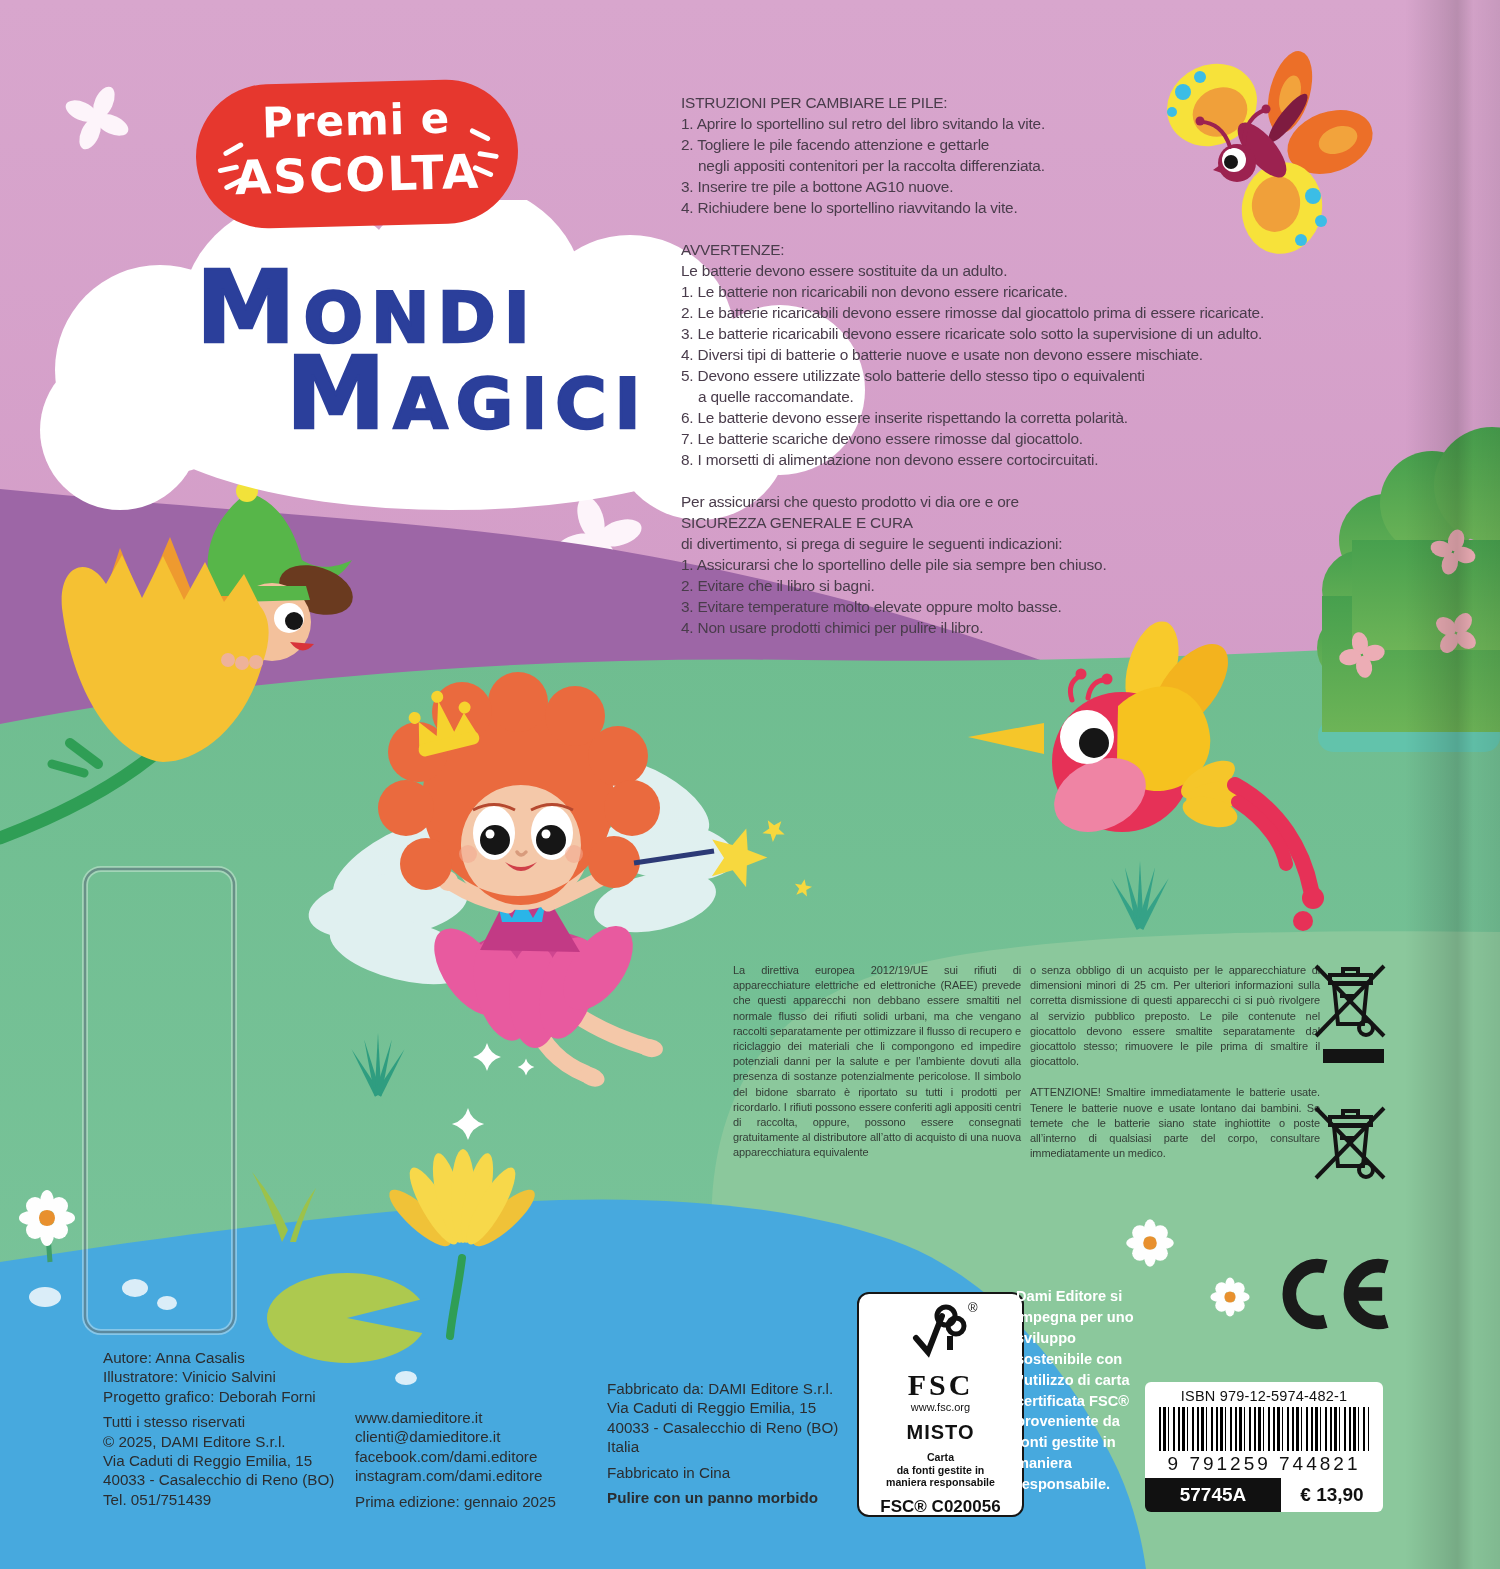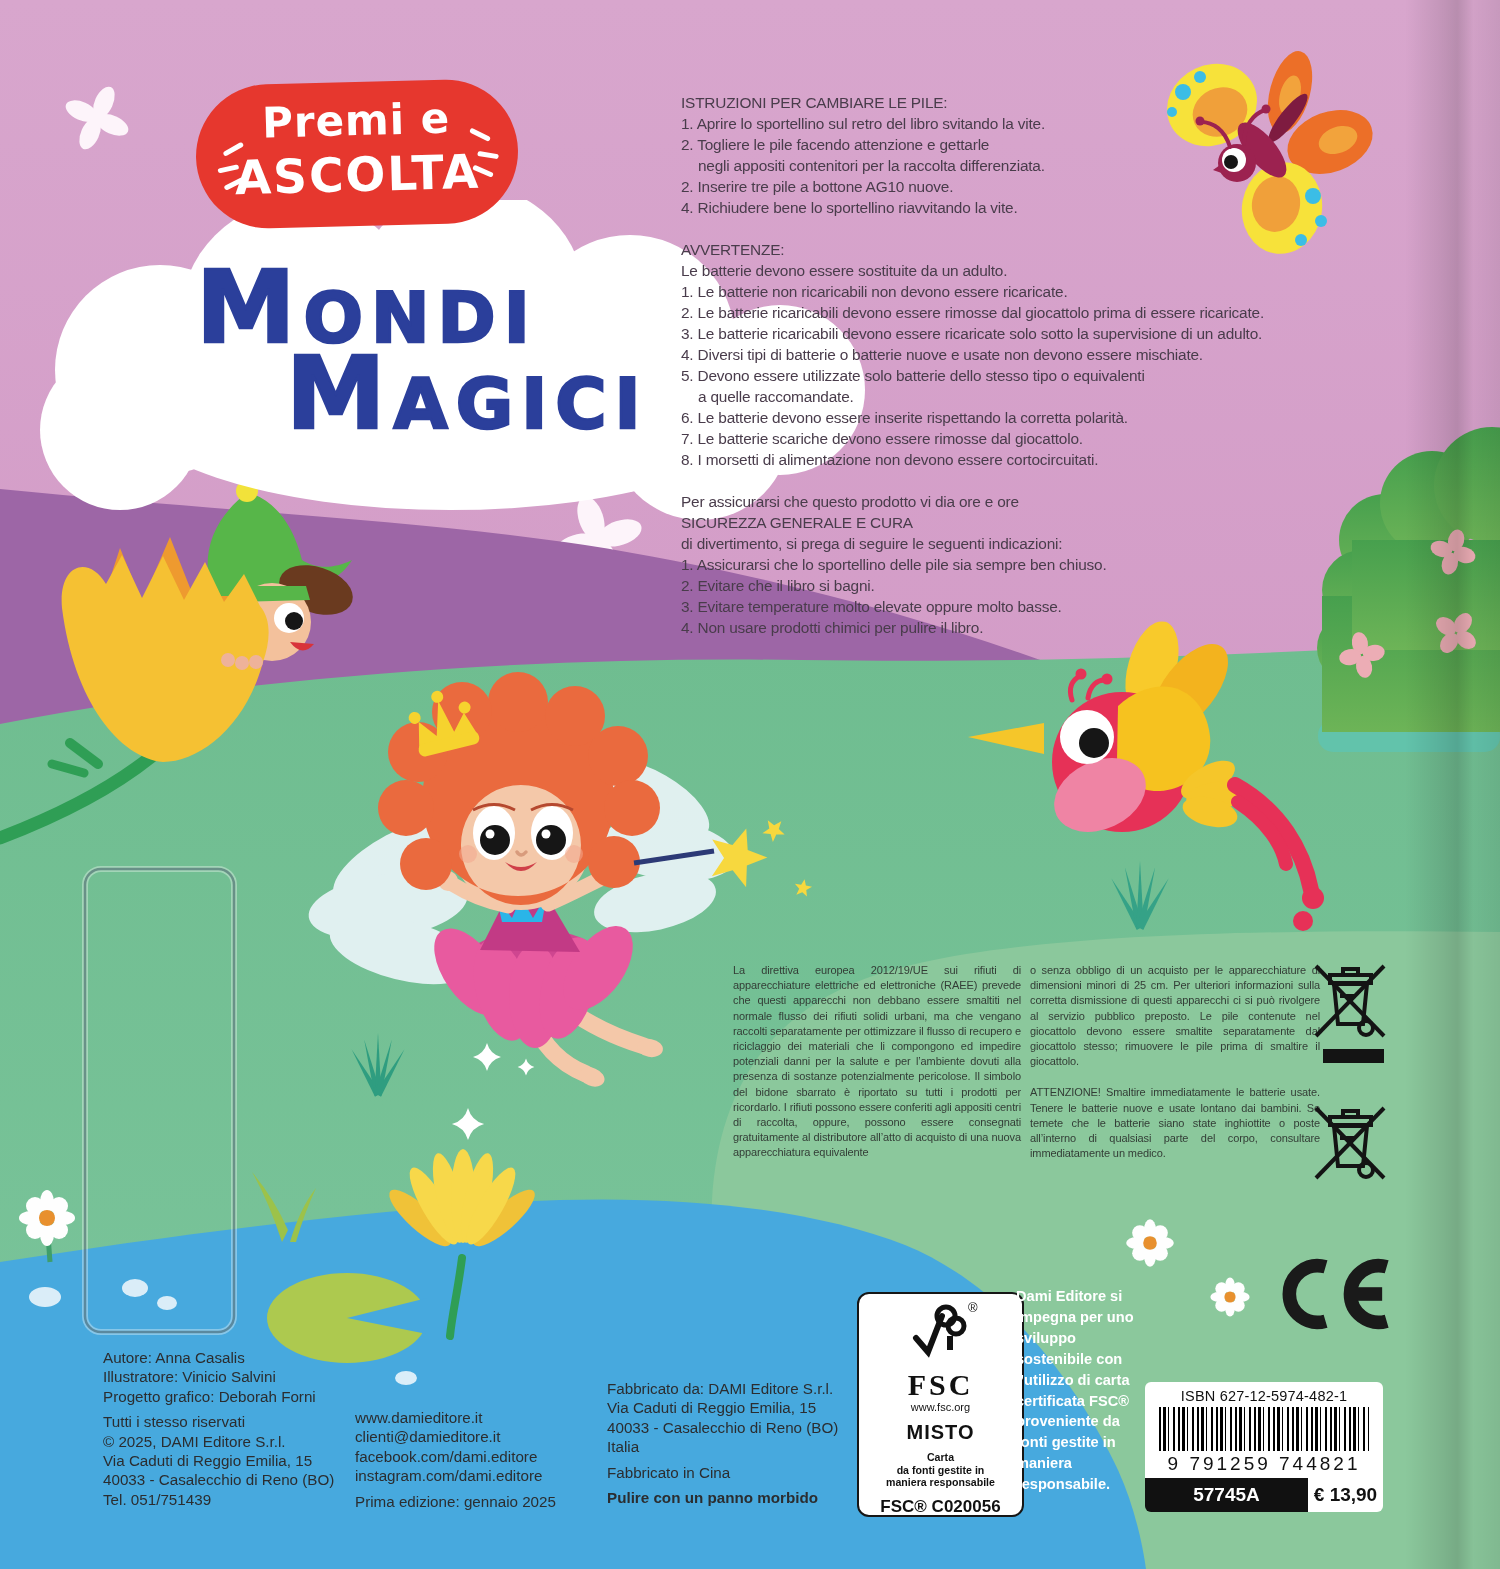--- a/index.html
+++ b/index.html
@@ -53,21 +53,21 @@
            font-size:14.6px;line-height:20.9px;color:#ffffff;z-index:6;}
 
   
   .barcode{position:absolute;left:1145px;top:1382px;width:238px;z-index:6;}
   .barcode .panel{background:#fff;border-radius:6px 6px 0 0;padding-top:6px;height:90px;}
   .barcode .isbn{font-size:14.5px;text-align:center;color:#111;letter-spacing:0.2px;}
   .barcode .bars{height:44px;margin:3px 14px 2px 14px;
       background:repeating-linear-gradient(90deg,#000 0 2px,#fff 2px 4px,#000 4px 7px,#fff 7px 9px,#000 9px 10px,#fff 10px 14px,#000 14px 16px,#fff 16px 19px);}
   .barcode .digits{font-size:19px;text-align:center;color:#111;letter-spacing:3px;}
   .barcode .row{display:flex;height:34px;}
-  .barcode .code{width:163px;background:#111;color:#fff;font-weight:700;font-size:19px;
+  .barcode .code{width:136px;background:#111;color:#fff;font-weight:700;font-size:19px;
                  display:flex;align-items:center;justify-content:center;border-radius:0 0 0 6px;}
   .barcode .price{flex:1;background:#fff;color:#111;font-weight:700;font-size:19px;
                   display:flex;align-items:center;justify-content:center;border-radius:0 0 6px 0;}
 
   
   .weee{position:absolute;z-index:6;}
   #weee-bar{left:1323px;top:1049px;width:61px;height:14px;background:#141414;}
   .ce{position:absolute;left:1278px;top:1256px;z-index:6;}
   .spine-shade{position:absolute;right:0;top:0;width:95px;height:100%;z-index:9;pointer-events:none;
      background:linear-gradient(90deg,rgba(0,0,0,0) 0%,rgba(0,0,0,0.10) 40%,rgba(0,0,0,0.15) 55%,rgba(0,0,0,0.03) 72%,rgba(0,0,0,0.08) 100%);}
@@ -396,21 +396,21 @@
     <div class="t1">Mondi</div>
     <div class="t2">Magici</div>
   </div>
 
   <div class="safety">
     <div class="sec">
       <div>ISTRUZIONI PER CAMBIARE LE PILE:</div>
       <div>1. Aprire lo sportellino sul retro del libro svitando la vite.</div>
       <div>2. Togliere le pile facendo attenzione e gettarle</div>
       <div class="indent">negli appositi contenitori per la raccolta differenziata.</div>
-      <div>2. Inserire tre pile a bottone AG10 nuove.</div>
+      <div>3. Inserire tre pile a bottone AG10 nuove.</div>
       <div>4. Richiudere bene lo sportellino riavvitando la vite.</div>
     </div>
     <div class="sec">
       <div>AVVERTENZE:</div>
       <div>Le batterie devono essere sostituite da un adulto.</div>
       <div>1. Le batterie non ricaricabili non devono essere ricaricate.</div>
       <div>2. Le batterie ricaricabili devono essere rimosse dal giocattolo prima di essere ricaricate.</div>
       <div>3. Le batterie ricaricabili devono essere ricaricate solo sotto la supervisione di un adulto.</div>
       <div>4. Diversi tipi di batterie o batterie nuove e usate non devono essere mischiate.</div>
       <div>5. Devono essere utilizzate solo batterie dello stesso tipo o equivalenti</div>
@@ -524,21 +524,21 @@
       <div>da fonti gestite in</div>
       <div>maniera responsabile</div>
     </div>
     <div class="code">FSC® C020056</div>
   </div>
 
   <div class="sustain">Dami Editore si impegna per uno sviluppo sostenibile con l’utilizzo di carta certificata FSC® proveniente da fonti gestite in maniera responsabile.</div>
 
   <div class="barcode">
     <div class="panel">
-      <div class="isbn">ISBN 627-12-5974-482-1</div>
+      <div class="isbn">ISBN 979-12-5974-482-1</div>
       <div class="bars"></div>
       <div class="digits">9 791259 744821</div>
     </div>
     <div class="row">
       <div class="code">57745A</div>
       <div class="price">€ 13,90</div>
     </div>
   </div>
 
   <div class="spine-shade"></div>

